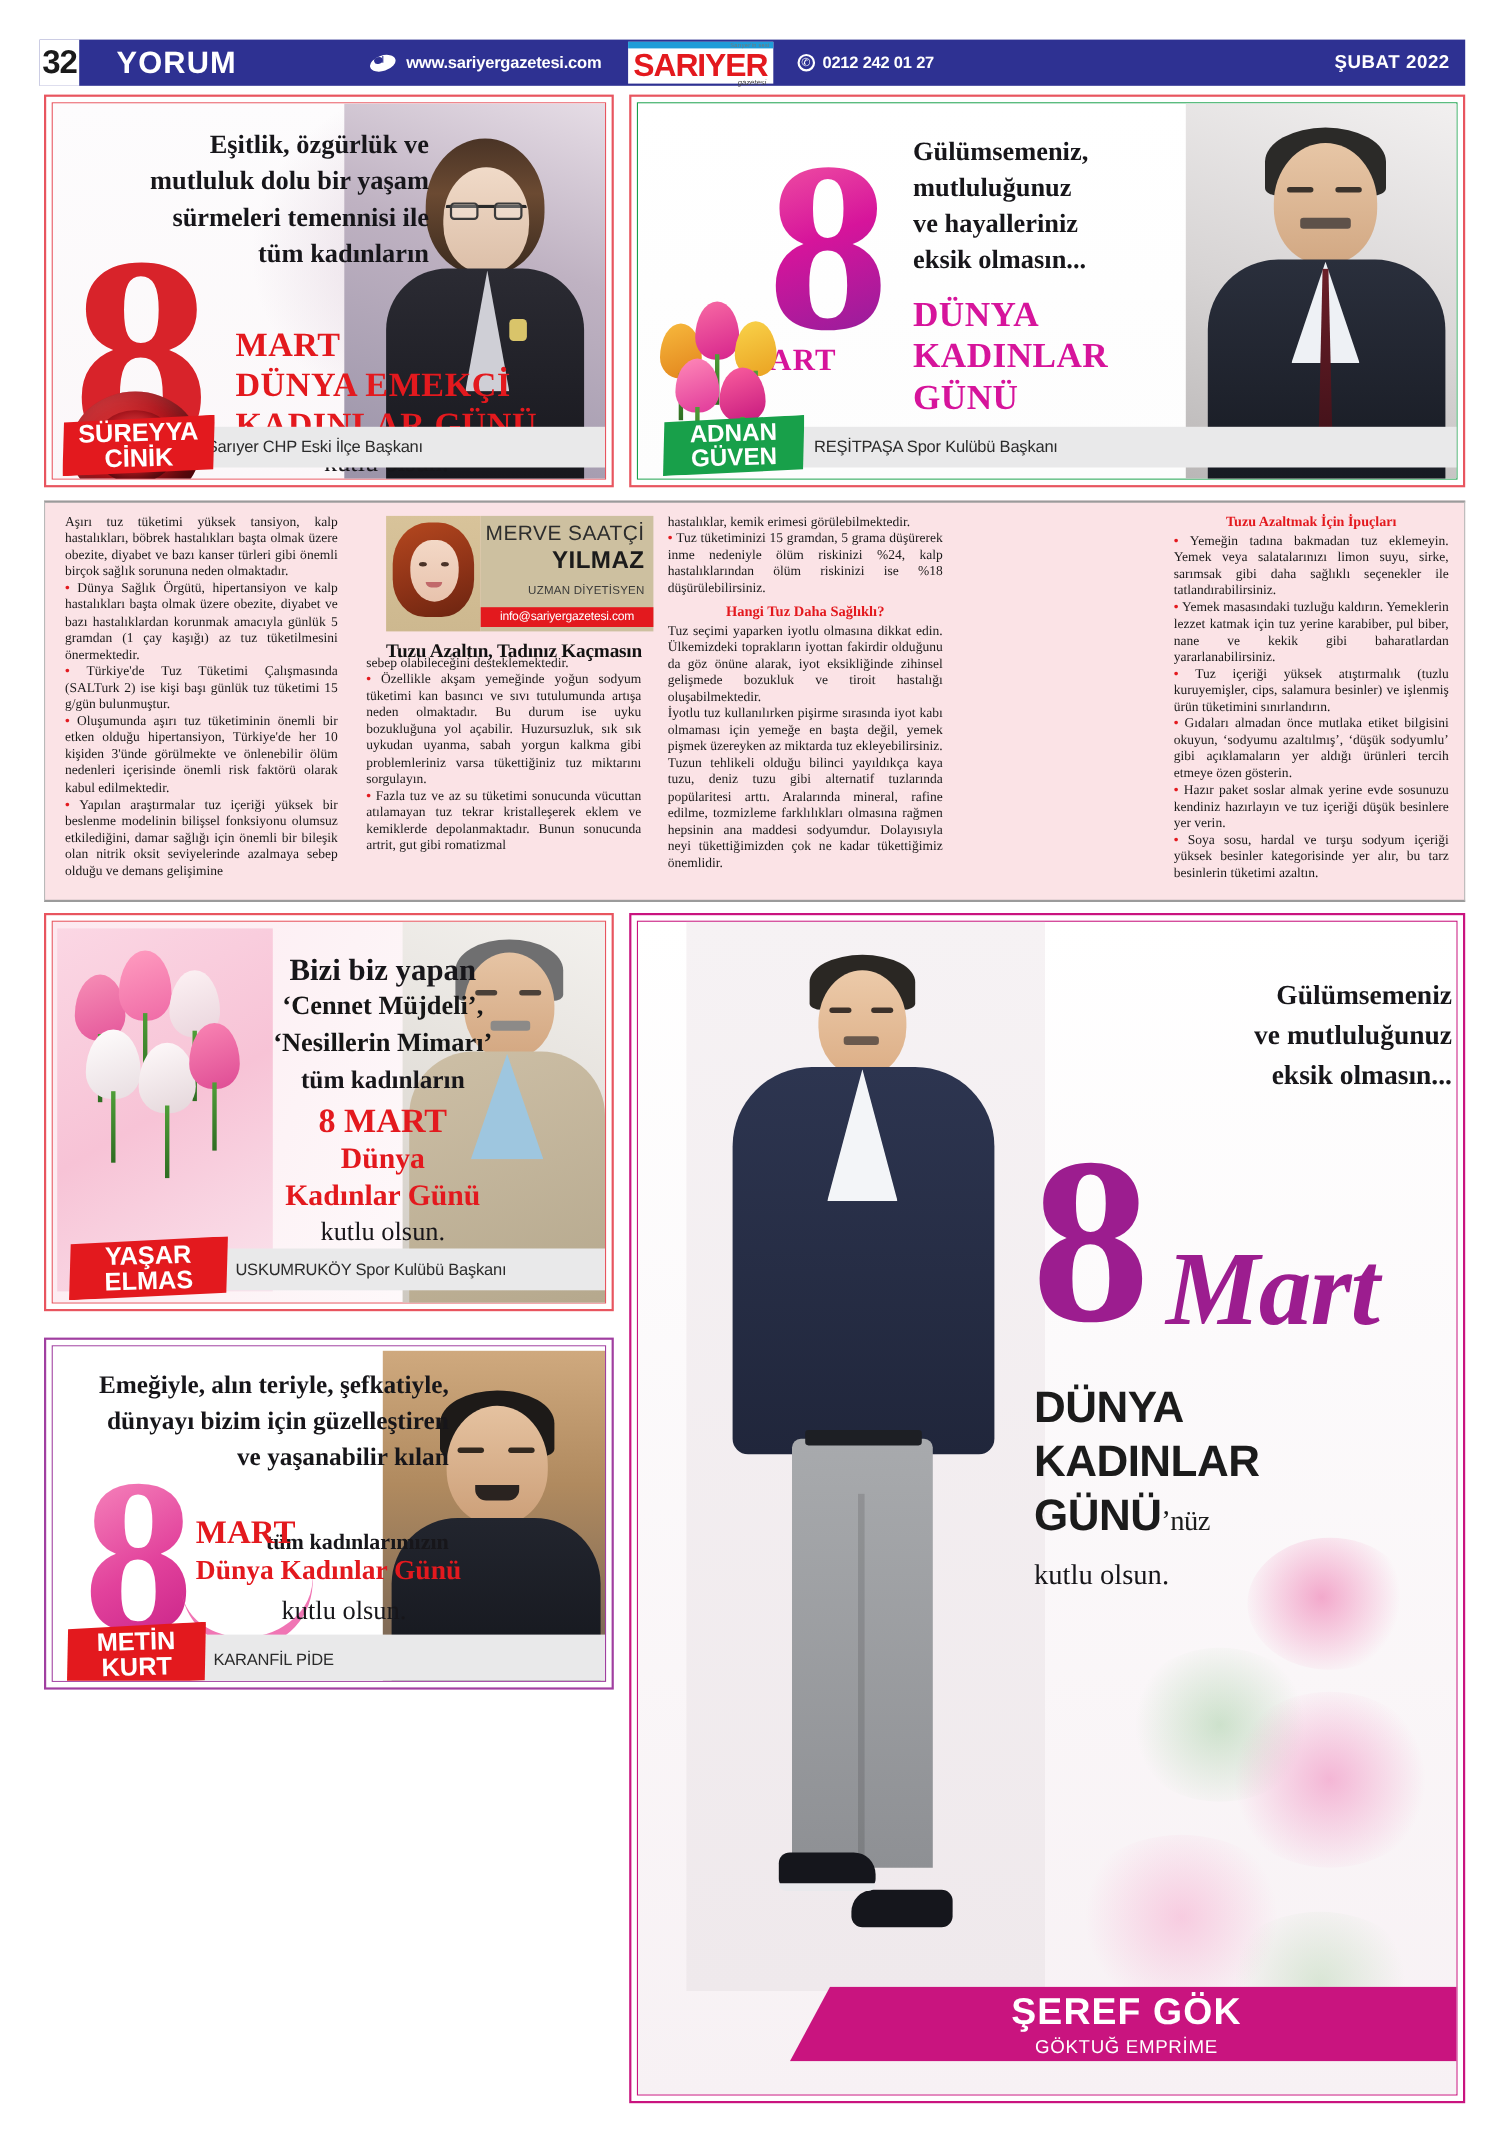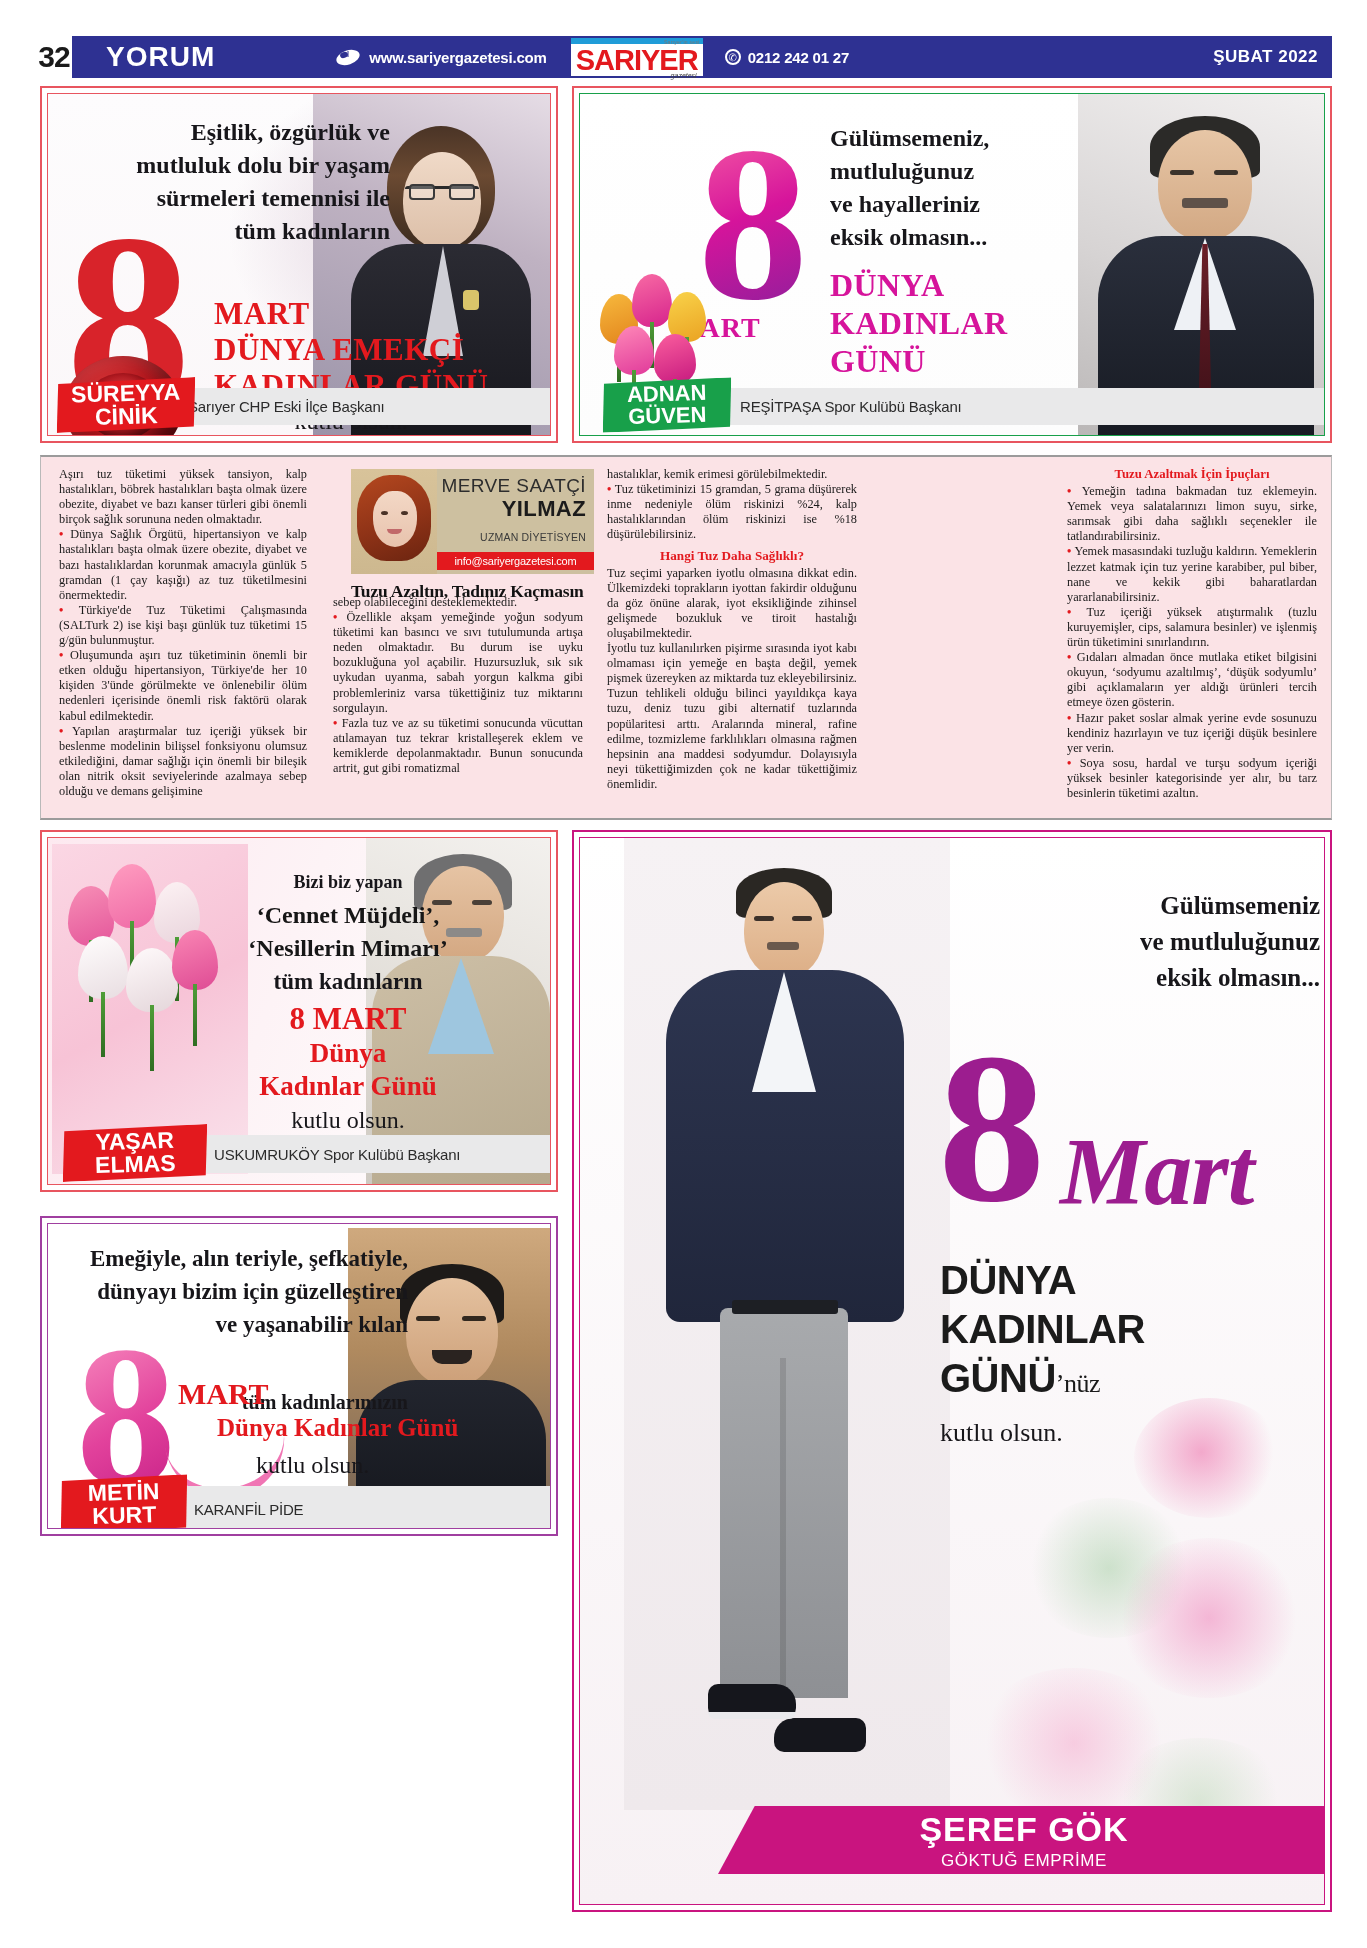--- a/index.html
+++ b/index.html
@@ -488,21 +488,21 @@
         <div class="ph-head" style="left:48px; top:16px; width:98px; height:56px; background:#6f6f70; border-radius:52% 52% 10% 10%;"></div>
         <div class="ph-head" style="left:56px; top:28px; width:82px; height:96px; background:linear-gradient(180deg,#e6c4a4 0%,#d3a781 100%);"></div>
         <div style="position:absolute; left:66px; top:62px; width:20px; height:5px; background:#4a4038; border-radius:3px;"></div>
         <div style="position:absolute; left:106px; top:62px; width:20px; height:5px; background:#4a4038; border-radius:3px;"></div>
         <div style="position:absolute; left:80px; top:90px; width:36px; height:9px; background:#8c8a88; border-radius:3px;"></div>
         <div class="ph-body" style="left:6px; top:118px; width:178px; height:232px; background:linear-gradient(160deg,#cdbfa6 0%,#b5a88d 100%); border-radius:58px 58px 0 0;"></div>
         <div style="position:absolute; left:62px; top:120px; width:66px; height:96px; background:#9ec6df; clip-path:polygon(50% 0,100% 100%,0 100%);"></div>
       </div>
 
       <div class="ad-text-block" style="left:200px; top:28px; width:200px; text-align:center;">
-        <div class="line-serif" style="text-align:center; font-size:18px;">Bizi biz yapan</div>
+        <div class="line-serif" style="text-align:center; font-size:28px;">Bizi biz yapan</div>
         <div style="font-family:'Liberation Serif',serif; font-weight:bold; font-size:24px; line-height:33px; color:#161616; white-space:nowrap;">‘Cennet Müjdeli’,</div>
         <div style="font-family:'Liberation Serif',serif; font-weight:bold; font-size:24px; line-height:33px; color:#161616; white-space:nowrap;">‘Nesillerin Mimarı’</div>
         <div class="line-serif" style="text-align:center; font-size:23px;">tüm kadınların</div>
       </div>
       <div class="ad-text-block" style="left:200px; top:162px; width:200px; text-align:center;">
         <div style="font-family:'Liberation Serif',serif; font-weight:bold; font-size:31px; line-height:37px; color:#e3191e;">8 MART</div>
         <div style="font-family:'Liberation Serif',serif; font-weight:bold; font-size:27px; line-height:33px; color:#e3191e;">Dünya</div>
         <div style="font-family:'Liberation Serif',serif; font-weight:bold; font-size:27px; line-height:33px; color:#e3191e;">Kadınlar Günü</div>
         <div class="kutlu" style="margin-top:4px;">kutlu olsun.</div>
       </div>
@@ -537,21 +537,21 @@
       </div>
 
       <div class="ad-text-block" style="left:10px; top:18px; width:350px;">
         <div class="line-serif" style="font-size:23px;">Emeğiyle, alın teriyle, şefkatiyle,</div>
         <div class="line-serif" style="font-size:23px;">dünyayı bizim için güzelleştiren</div>
         <div class="line-serif" style="font-size:23px;">ve yaşanabilir kılan</div>
         <div class="line-serif" style="font-size:20px;margin-top:45px;">tüm kadınlarımızın</div>
       </div>
       <div class="ad-text-block" style="left:130px; top:152px;">
         <div style="font-family:'Liberation Serif',serif; font-weight:bold; font-size:30px; line-height:36px; color:#e3191e;">MART</div>
-        <div style="font-family:'Liberation Serif',serif; font-weight:bold; font-size:25px; line-height:32px; color:#e3191e; white-space:nowrap;margin-left:39px;">Dünya Kadınlar Günü</div>
+        <div style="font-family:'Liberation Serif',serif; font-weight:bold; font-size:25px; line-height:32px; color:#e3191e; white-space:nowrap;">Dünya Kadınlar Günü</div>
         <div class="kutlu" style="text-align:left; margin-top:8px; margin-left:78px;">kutlu olsun.</div>
       </div>
 
       <div class="credit-bar" style="left:128px; top:262px; width:378px; height:46px;">
         <span>KARANFİL PİDE</span>
       </div>
       <div class="ribbon ribbon-red" style="left:12px; top:252px; width:128px; height:56px; font-size:23px;">
         <span class="rib-line">METİN</span>
         <span class="rib-line">KURT</span>
       </div>

